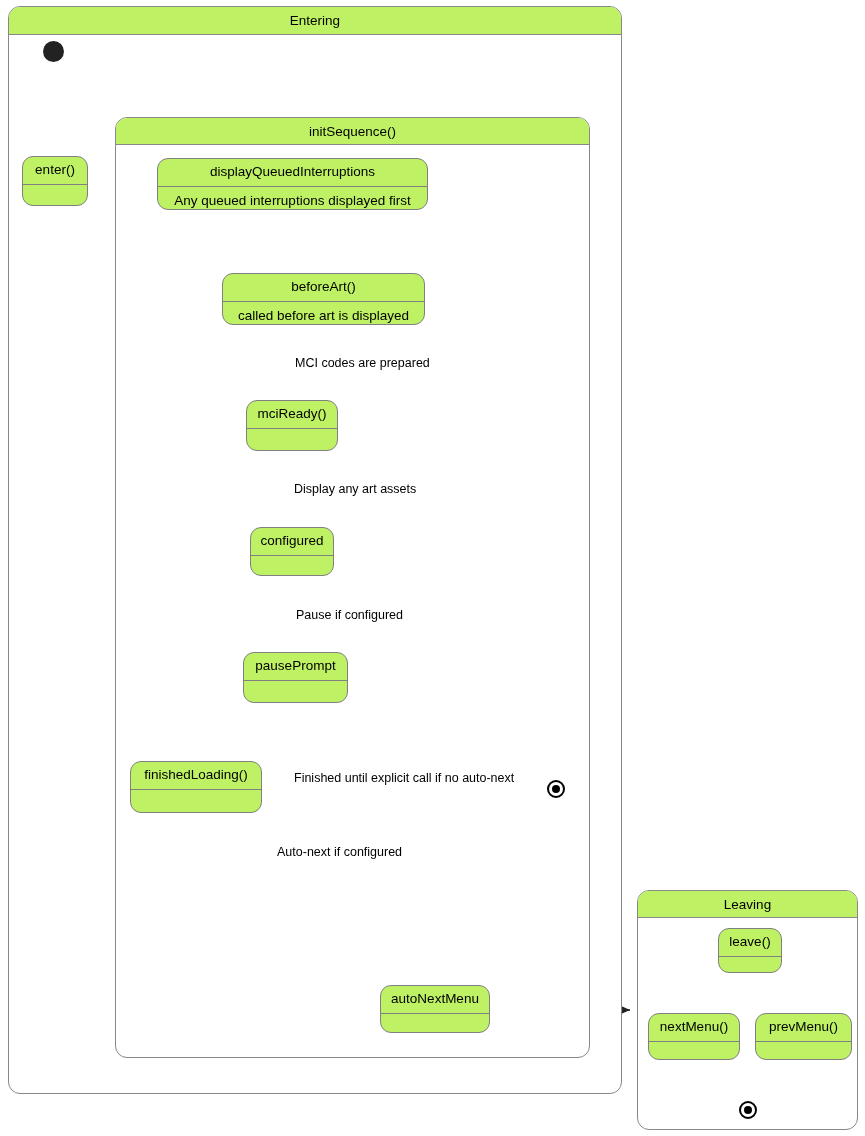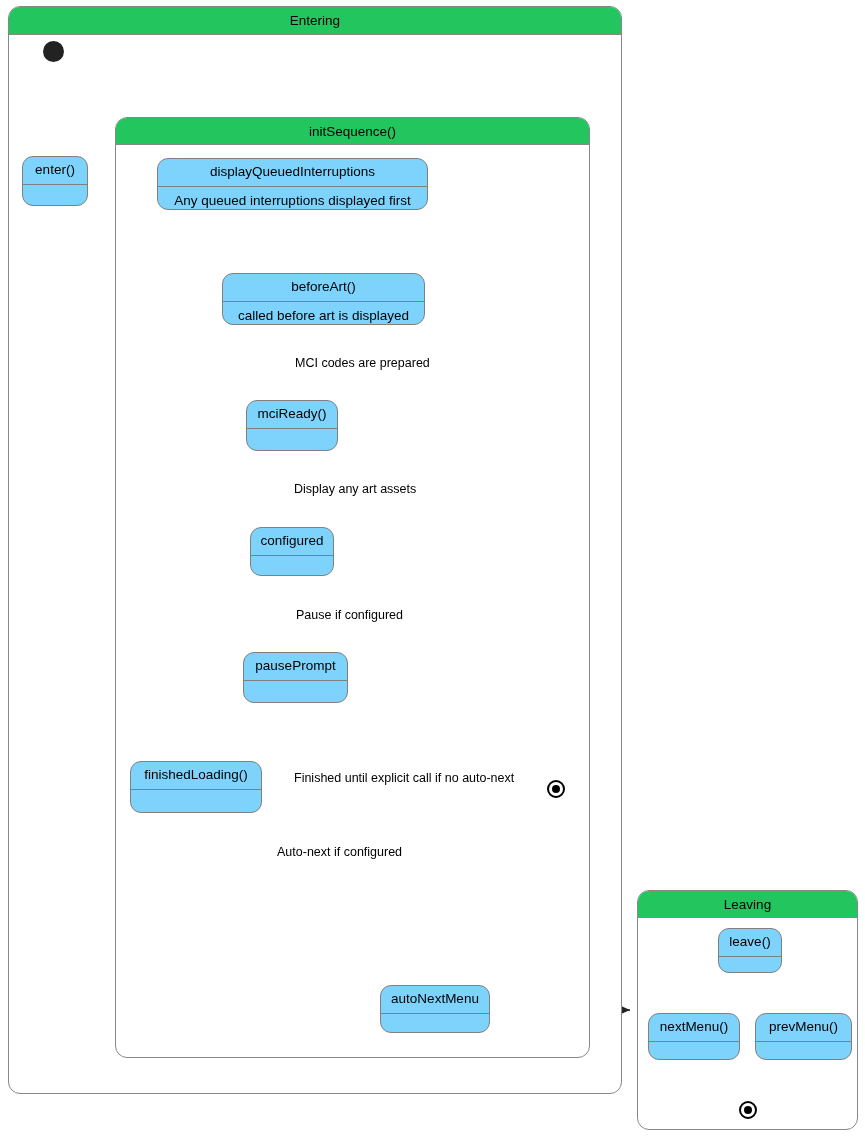--- a/index.html
+++ b/index.html
@@ -33,35 +33,35 @@
     border: 1px solid #888888;
     border-radius: 12px;
     background: #ffffff;
     box-sizing: border-box;
   }
   .composite-header {
     position: absolute;
     left: 0; top: 0;
     right: 0;
     border-bottom: 1px solid #888888;
-    background: #22c55e;
+    background: #bef264;
     border-radius: 11px 11px 0 0;
     box-sizing: border-box;
     display: flex;
     align-items: center;
     justify-content: center;
     font-size: 13.5px;
     color: #000;
   }
   
   .state-node {
     position: absolute;
     border: 1px solid #808080;
     border-radius: 11px;
-    background: #7dd3fc;
+    background: #bef264;
     box-sizing: border-box;
     overflow: hidden;
   }
   .state-title {
     text-align: center;
     font-size: 13.5px;
     line-height: 1;
     padding: 6px 9px 7px 9px;
     border-bottom: 1px solid #808080;
     white-space: nowrap;

